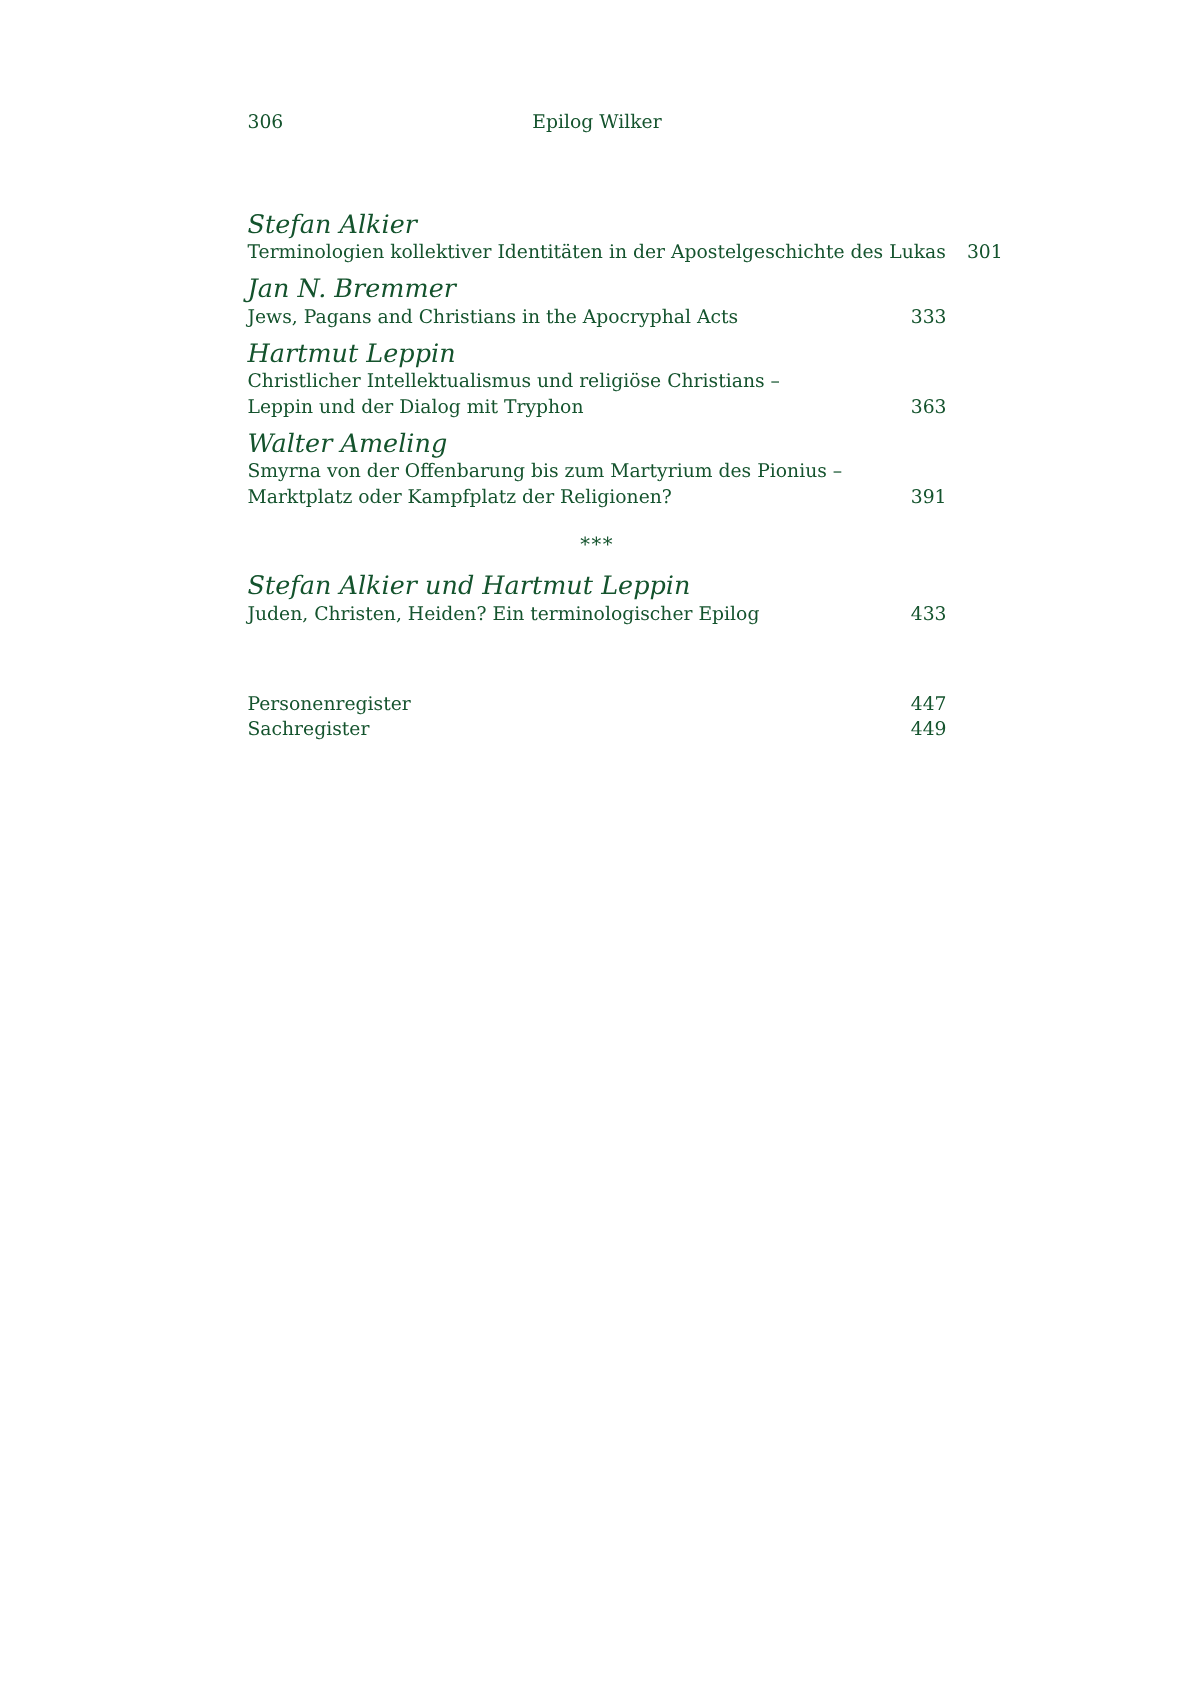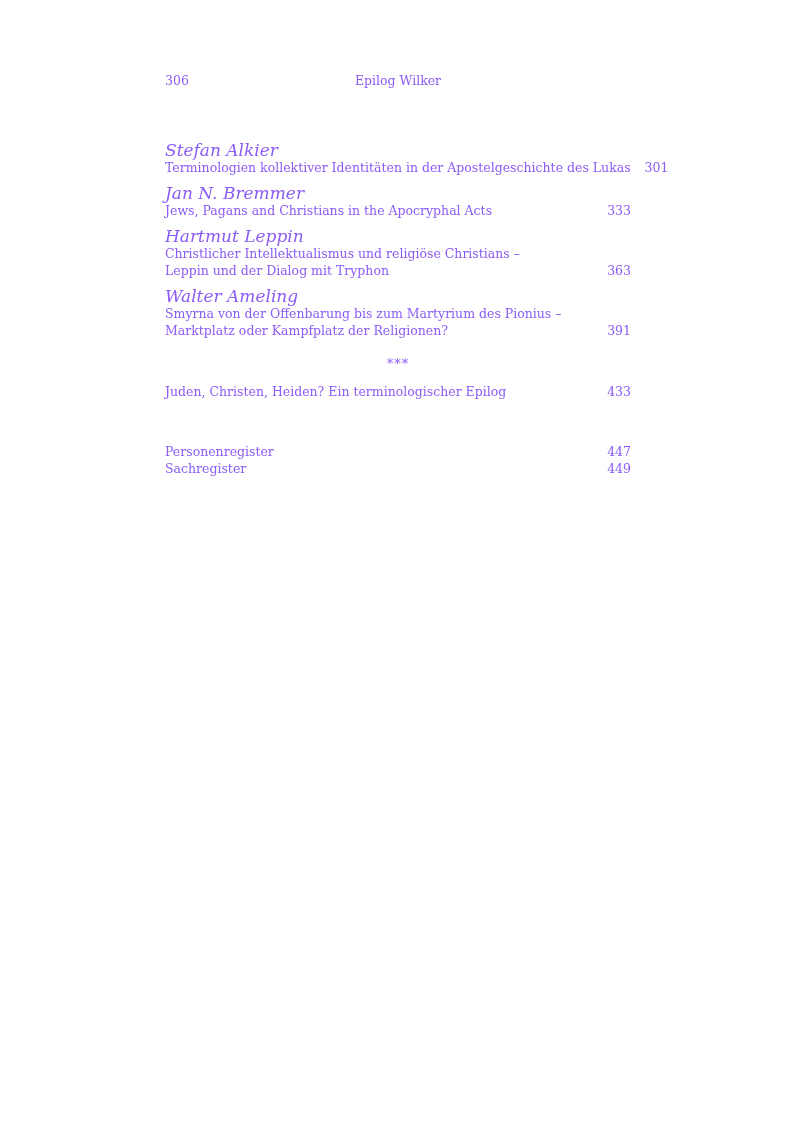--- a/index.html
+++ b/index.html
@@ -6,21 +6,21 @@
     margin: 0;
     padding: 0;
     background: #ffffff;
   }
   .page {
     position: relative;
     width: 799px;
     height: 1131px;
     background: #ffffff;
     font-family: "DejaVu Serif", "Liberation Serif", serif;
-    color: #8b5cf6;
+    color: #14532d;
     overflow: hidden;
   }
   .running-header {
     position: absolute;
     top: 73px;
     left: 165px;
     width: 466px;
     height: 16px;
     font-size: 12.5px;
     line-height: 16px;
@@ -126,20 +126,21 @@
       </div>
       <div class="title-line with-page">
         <span class="title-text">Marktplatz oder Kampfplatz der Religionen?</span>
         <span class="page-ref">391</span>
       </div>
     </div>
 
     <div class="separator">***</div>
 
     <div class="entry">
+      <div class="author">Stefan Alkier und Hartmut Leppin</div>
       <div class="title-line with-page">
         <span class="title-text">Juden, Christen, Heiden? Ein terminologischer Epilog</span>
         <span class="page-ref">433</span>
       </div>
     </div>
 
     <div class="back-matter">
       <div class="title-line with-page">
         <span class="title-text">Personenregister</span>
         <span class="page-ref">447</span>

